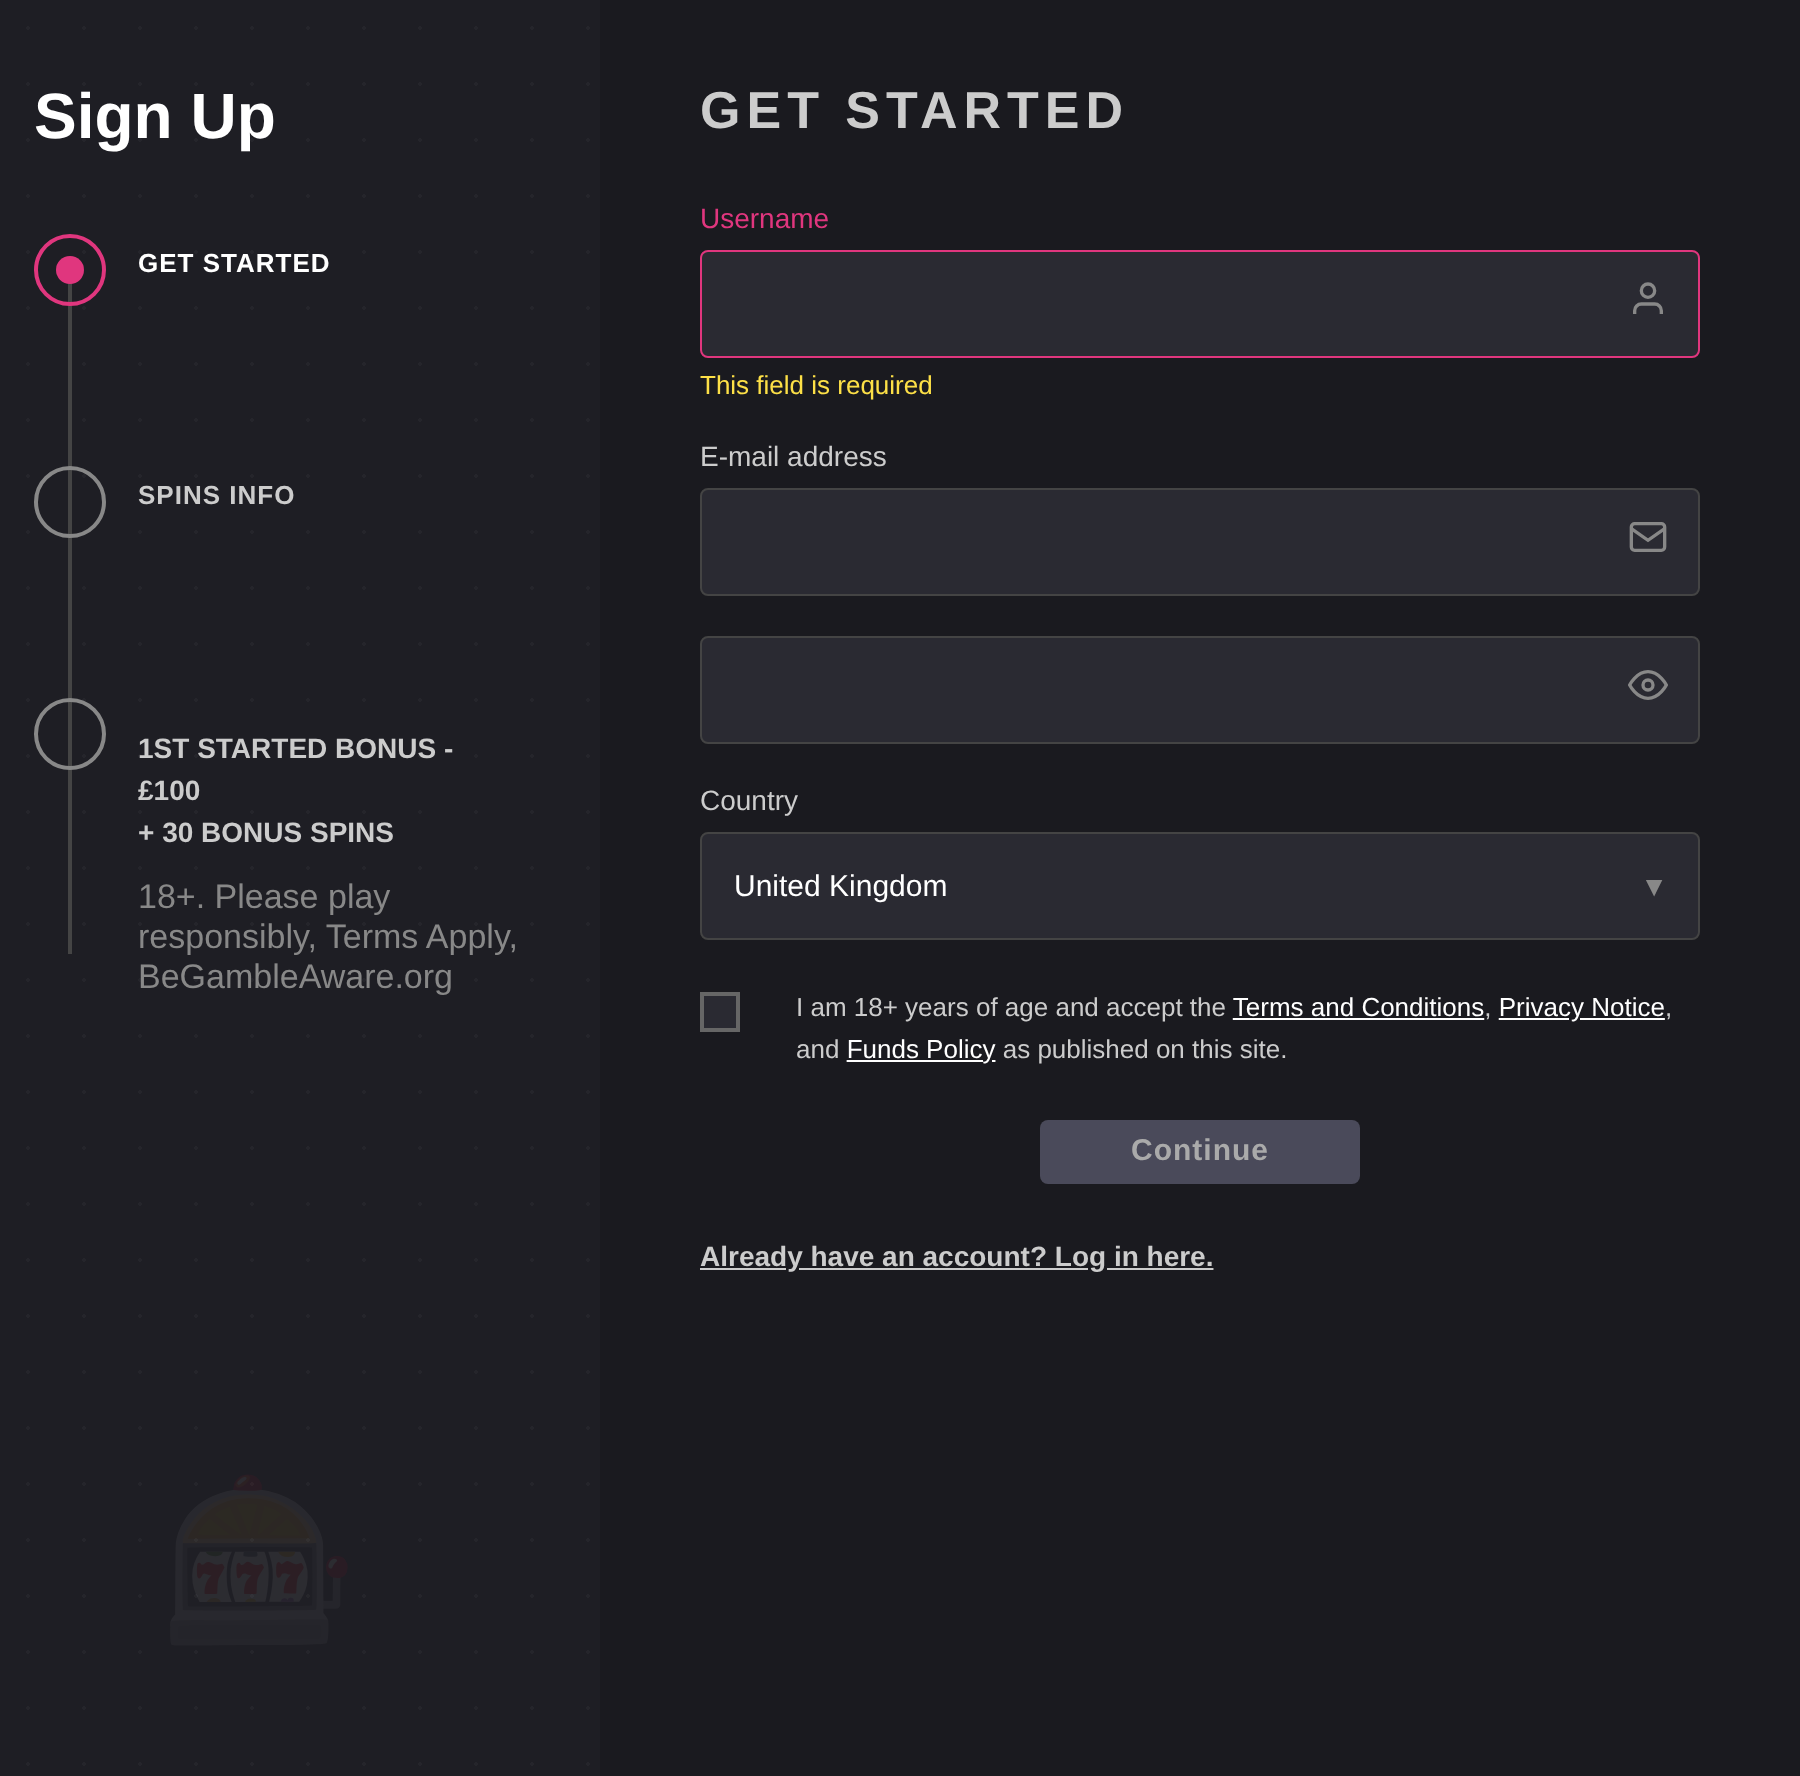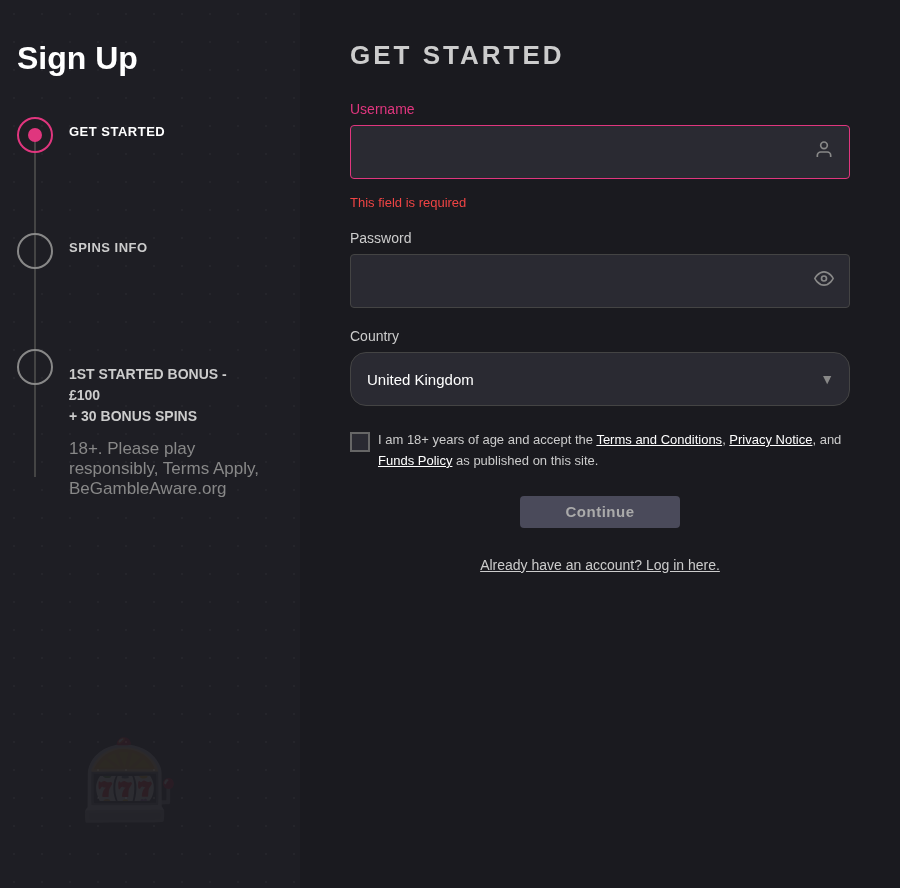--- a/index.html
+++ b/index.html
@@ -181,36 +181,36 @@
       font-size: 18px;
       pointer-events: none;
     }
 
     .input-icon.clickable {
       pointer-events: auto;
       cursor: pointer;
     }
 
     .error-message {
-      color: #ef4444;
+      color: #fde047;
       font-size: 13px;
-      margin-top: 16px;
+      margin-top: 6px;
     }
 
     
     .select-wrapper {
       position: relative;
     }
 
     .form-select {
       width: 100%;
       height: 54px;
       background-color: #2a2a32;
       border: 1px solid #444;
-      border-radius: 16px;
+      border-radius: 4px;
       color: #ffffff;
       font-size: 15px;
       padding: 0 50px 0 16px;
       outline: none;
       appearance: none;
       cursor: pointer;
     }
 
     .select-arrow {
       position: absolute;
@@ -224,21 +224,21 @@
 
     
     .checkbox-group {
       margin: 24px 0;
     }
 
     .checkbox-item {
       display: flex;
       align-items: flex-start;
       margin-bottom: 20px;
-      gap: 8px;
+      gap: 28px;
     }
 
     .checkbox-label {
       color: #cccccc;
       font-size: 13px;
       line-height: 1.6;
     }
 
     .checkbox-label a {
       color: #ffffff;
@@ -256,22 +256,22 @@
       font-size: 15px;
       font-weight: bold;
       border: none;
       border-radius: 4px;
       cursor: pointer;
       letter-spacing: 0.5px;
     }
 
     
     .login-link {
-      text-align: center;
       margin-top: 28px;
+      font-weight: bold;
     }
 
     .login-link a {
       color: #cccccc;
       font-size: 14px;
       text-decoration: underline;
     }
 
     
     .custom-checkbox {
@@ -336,23 +336,34 @@
       <span class="input-icon">
         <svg width="20" height="20" viewBox="0 0 24 24" fill="none" stroke="#888" stroke-width="2">
           <path d="M20 21v-2a4 4 0 0 0-4-4H8a4 4 0 0 0-4 4v2"></path>
           <circle cx="12" cy="7" r="4"></circle>
         </svg>
       </span>
     </div>
     <div class="error-message">This field is required</div>
   </div>
 
-
   <div class="form-group">
-    <label class="form-label">Password</label>
+    <label class="form-label">E-mail address</label>
+    <div class="input-wrapper">
+      <input type="email" class="form-input" style="">
+      <span class="input-icon">
+        <svg width="20" height="20" viewBox="0 0 24 24" fill="none" stroke="#888" stroke-width="2">
+          <rect x="2" y="4" width="20" height="16" rx="2"></rect>
+          <path d="M2 7l10 7 10-7"></path>
+        </svg>
+      </span>
+    </div>
+  </div>
+
+  <div class="form-group">
     <div class="input-wrapper">
       <input type="password" class="form-input" style="">
       <span class="input-icon clickable">
         <svg width="20" height="20" viewBox="0 0 24 24" fill="none" stroke="#888" stroke-width="2">
           <path d="M1 12s4-8 11-8 11 8 11 8-4 8-11 8-11-8-11-8z"></path>
           <circle cx="12" cy="12" r="3"></circle>
         </svg>
       </span>
     </div>
   </div>

